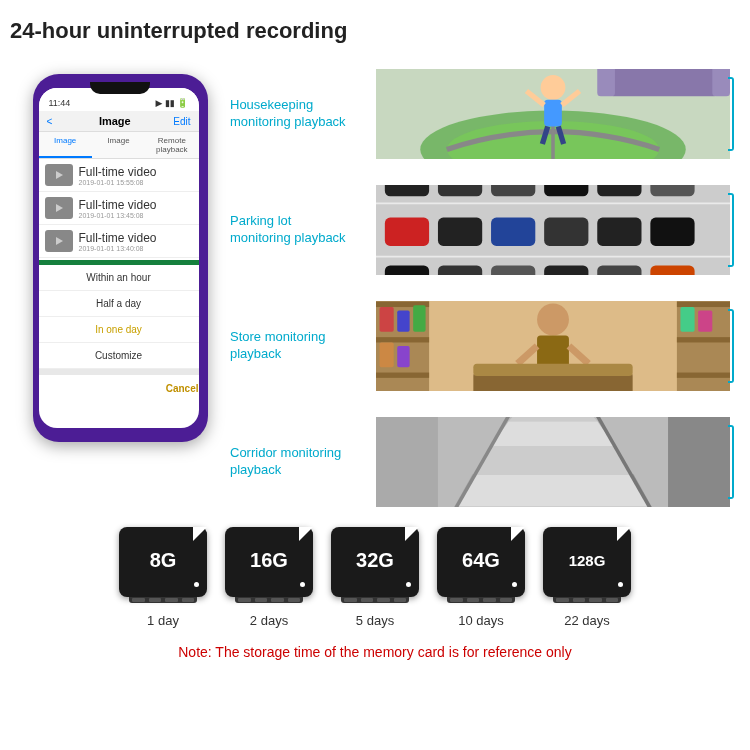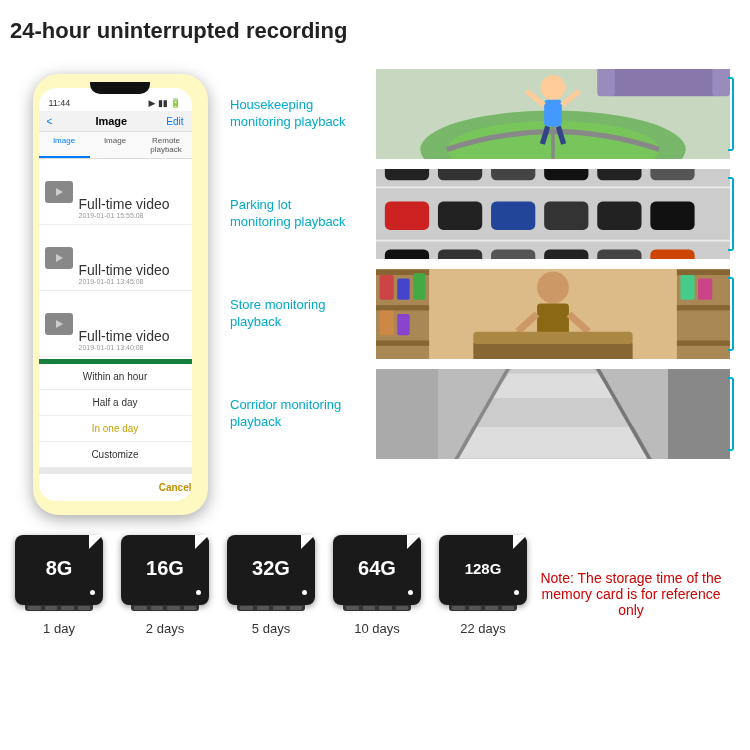--- a/index.html
+++ b/index.html
@@ -33,23 +33,23 @@
     .phone-container {
       flex: 0 0 200px;
       display: flex;
       justify-content: center;
       align-items: flex-start;
       margin-top: 10px;
     }
 
     .phone {
       width: 175px;
-      background: #fef9c3;
+      background: #4c1d95;
       border-radius: 26px;
-      padding: 14px 16px 14px 6px;
+      padding: 14px 9px 14px 6px;
       box-shadow: 0 4px 16px rgba(0,0,0,0.35);
       position: relative;
     }
 
     .phone-notch {
       position: absolute;
       top: 8px;
       left: 50%;
       transform: translateX(-50%);
       width: 60px;
@@ -138,21 +138,21 @@
       background: #888;
       border-radius: 3px;
       flex-shrink: 0;
       display: flex;
       align-items: center;
       justify-content: center;
     }
 
     .phone-thumb svg { width: 12px; height: 12px; fill: #ccc; }
 
-    .phone-list-text { font-size: 14px; color: #333; margin-top: 32px; }
+    .phone-list-text { font-size: 12px; color: #333; }
     .phone-list-sub { font-size: 7px; color: #999; }
 
     
     .phone-dropdown {
       background: #fff;
       border-top: 5px solid #15803d;
       margin-top: 2px;
     }
 
     .phone-dropdown-item {
@@ -175,21 +175,21 @@
       font-size: 10px;
       font-weight: bold;
       color: #c09000;
     }
 
     
     .right-section {
       flex: 1;
       display: flex;
       flex-direction: column;
-      gap: 10px;
+      gap: 26px;
       padding-top: 5px;
     }
 
     .monitor-row {
       display: flex;
       align-items: stretch;
       gap: 6px;
     }
 
     .monitor-label {
@@ -222,21 +222,21 @@
       border-top: 2px solid #00aacc;
       border-bottom: 2px solid #00aacc;
       border-top-right-radius: 3px;
       border-bottom-right-radius: 3px;
     }
 
     
     .storage-section {
       padding: 20px 15px 10px 15px;
       display: flex;
-      flex-direction: row;
+      flex-direction: column;
       align-items: center;
     }
 
     .storage-cards {
       display: flex;
       gap: 18px;
       justify-content: center;
       align-items: flex-start;
     }
 

